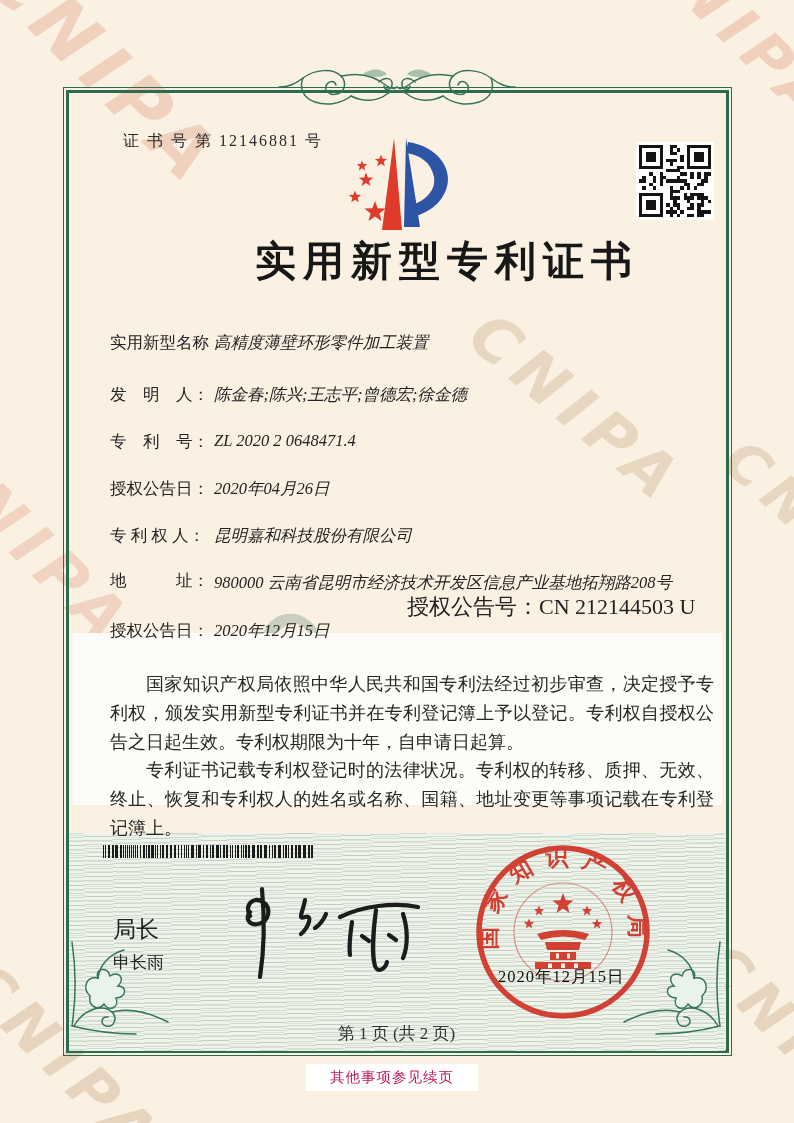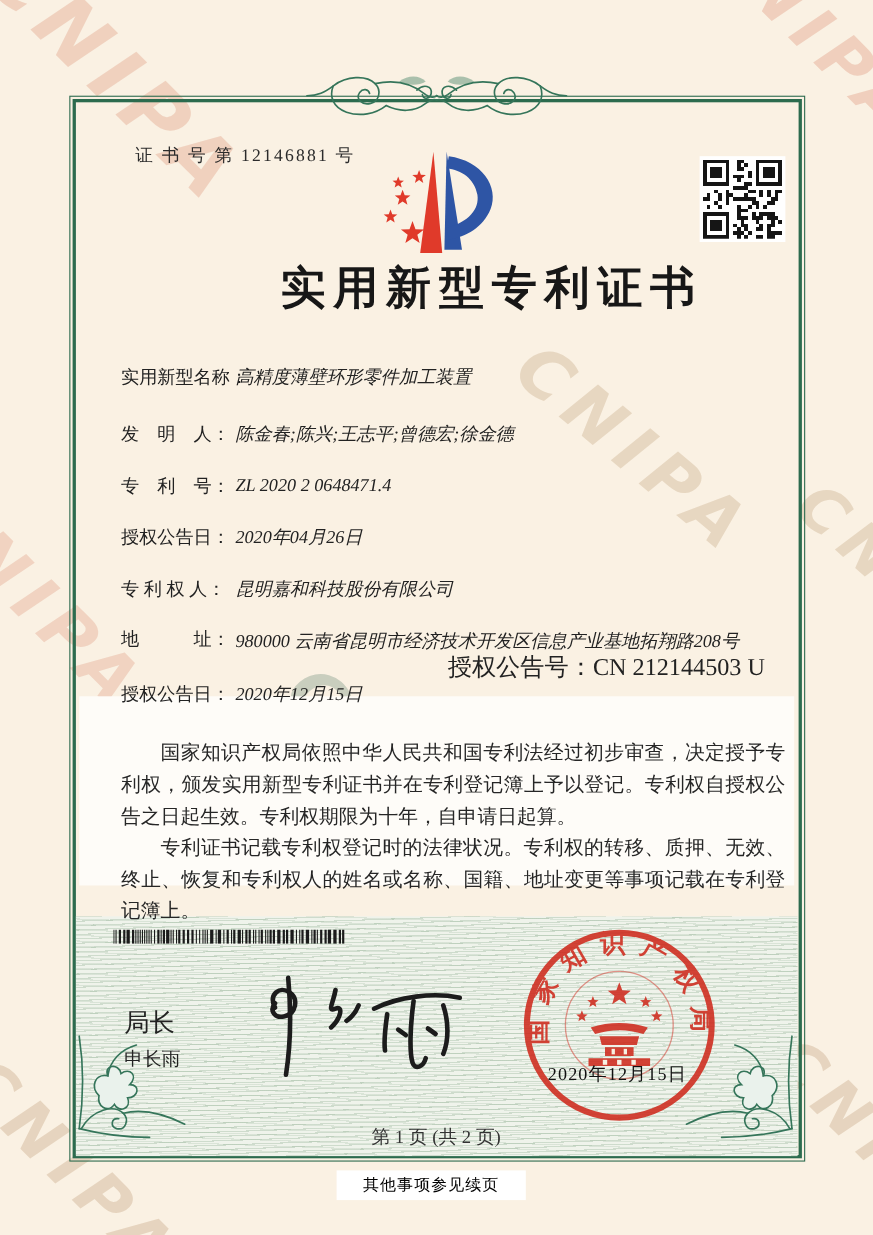--- a/index.html
+++ b/index.html
@@ -59,21 +59,21 @@
   .paras{left:110px;top:654px;width:604px;font-size:18px;line-height:28.8px;
          text-align:justify;color:#262626;margin-top:16px;}
   .paras p{margin:0;text-indent:2em;}
   .barcode{left:103px;top:845px;width:213px;height:13px;z-index:3;}
   .issuer-title{left:113px;top:914px;font-family:"DejaVu Sans",sans-serif;font-size:23px;color:#222;}
   .issuer-name{left:113px;top:951px;font-family:"DejaVu Sans",sans-serif;font-size:17px;color:#222;}
   .seal-date{left:498px;top:966px;font-size:16.5px;color:#101010;z-index:6;letter-spacing:1px;}
   .page-info{left:63px;top:1022px;width:667px;text-align:center;font-size:17px;color:#333;}
   .cont-note{left:306px;top:1064px;width:172px;height:27px;background:#ffffff;
              display:flex;align-items:center;justify-content:center;
-             font-size:14.5px;letter-spacing:1px;color:#000000;z-index:2;}
+             font-size:14.5px;letter-spacing:1px;color:#be185d;z-index:2;}
   .qr{left:636px;top:142px;width:78px;height:78px;background:#fff;padding:3px;
       box-sizing:border-box;z-index:3;}
   .logo{left:336px;top:130px;z-index:3;}
   svg{display:block;}
 </style>
 </head>
 <body>
 
 <div class="page">
 

